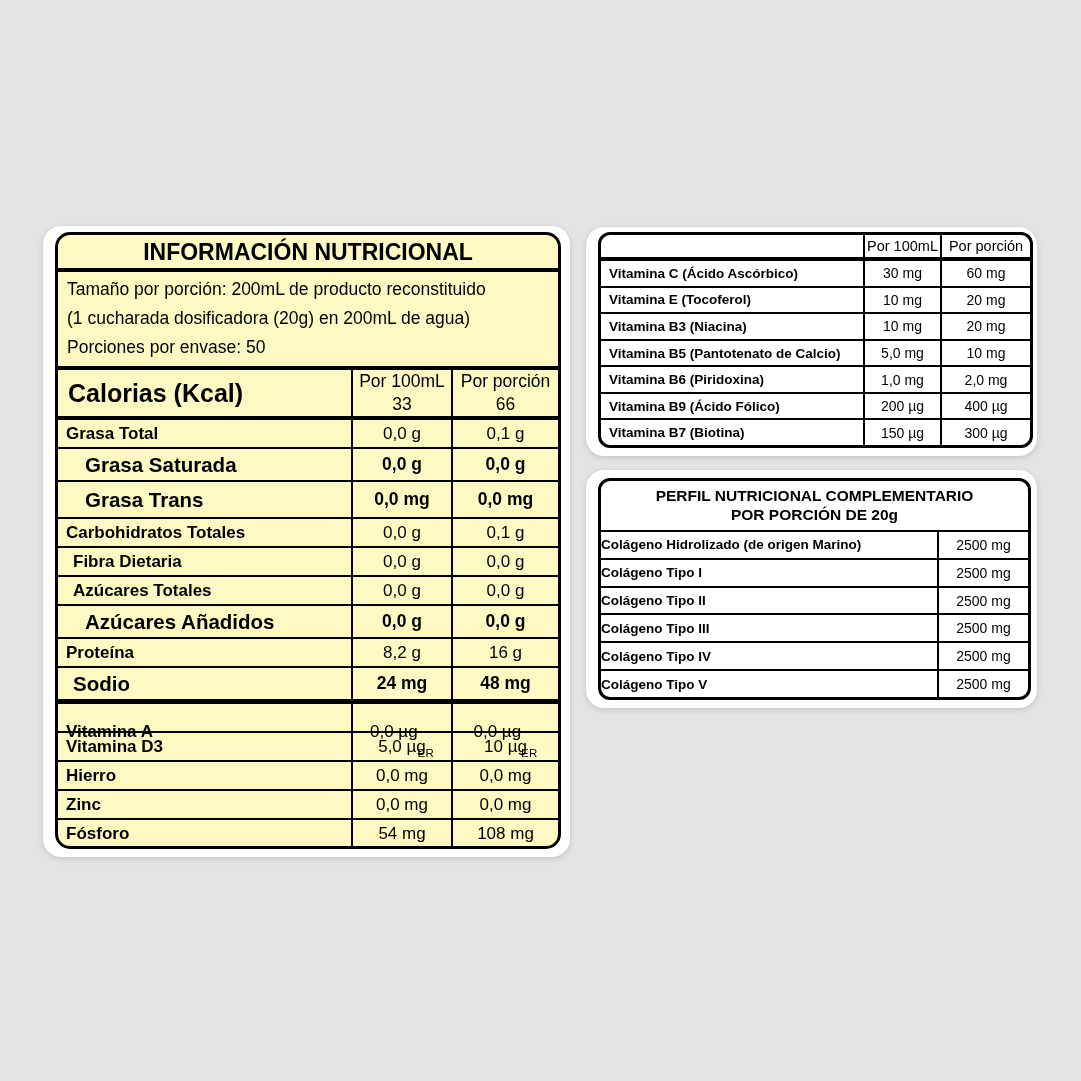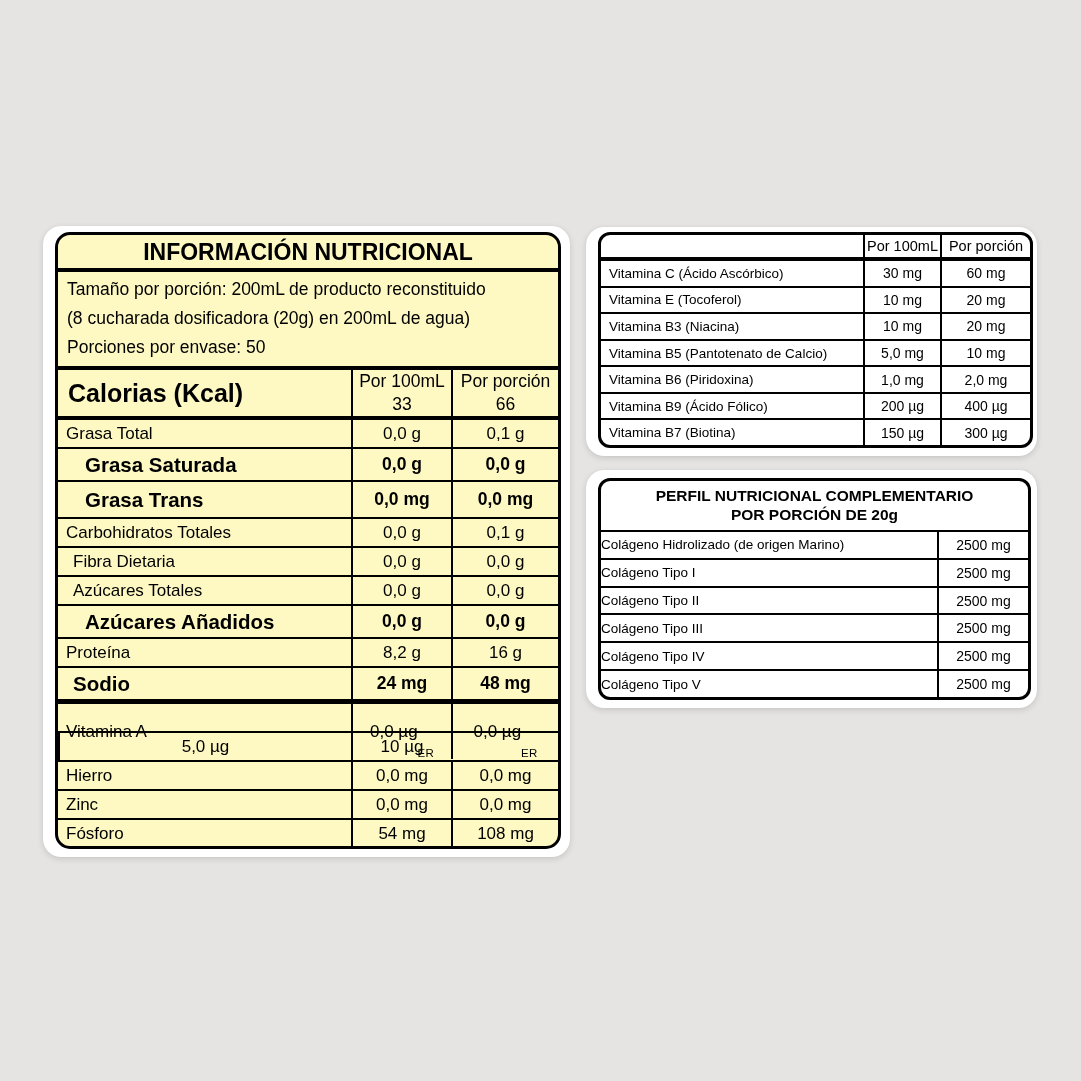--- a/index.html
+++ b/index.html
@@ -31,21 +31,21 @@
     text-align:center; font-weight:bold; font-size:23px;
     line-height:28px; padding:3px 0 2px;
     border-bottom:4px solid #000;
   }
   .nf-serving {
     font-size:17.5px; line-height:29px;
     padding:3px 8px 4px 9px;
     border-bottom:4px solid #000;
   }
   .nf-grid { display:grid; grid-template-columns:1fr 100px 107px; }
-  .cell-label { display:flex; align-items:center; }
+  .cell-label { display:flex; align-items:center;font-weight:bold; }
   .cell-val {
     border-left:2px solid #000;
     display:flex; align-items:center; justify-content:center;
     text-align:center; white-space:nowrap;
   }
   .nf-calories { height:51px; border-bottom:4px solid #000; }
   .nf-cal-label { font-size:25px; font-weight:bold; padding-left:10px; }
   .nf-cal-col { flex-direction:column; font-size:17.5px; line-height:23px; }
   .nutrient-row { border-bottom:2px solid #000; }
   .nutrient-row.s-normal { height:27px; font-size:17px; }
@@ -97,21 +97,21 @@
 </head>
 <body>
 
 <div class="page" style="background: rgb(229, 228, 226);">
 
   <div class="card" id="left-card">
     <div class="nf-table">
       <div class="nf-title">INFORMACIÓN NUTRICIONAL</div>
       <div class="nf-serving">
         <div>Tamaño por porción: 200mL de producto reconstituido</div>
-        <div>(8 cucharada dosificadora (20g) en 200mL de agua)</div>
+        <div>(1 cucharada dosificadora (20g) en 200mL de agua)</div>
         <div>Porciones por envase: 50</div>
       </div>
       <div class="nf-grid nf-calories">
         <div class="cell-label nf-cal-label">Calorias (Kcal)</div>
         <div class="cell-val nf-cal-col">
           <div>Por 100mL</div>
           <div>33</div>
         </div>
         <div class="cell-val nf-cal-col">
           <div>Por porción</div>
@@ -171,20 +171,21 @@
             <div class="cell-val">
               <span>0,0 µg</span>
               <span class="sup">ER</span>
             </div>
             <div class="cell-val">
               <span>0,0 µg</span>
               <span class="sup">ER</span>
             </div>
           </div>
           <div class="nf-grid micro-row ind-0">
+            <div class="cell-label">Vitamina D3</div>
             <div class="cell-val">
               <span>5,0 µg</span>
             </div>
             <div class="cell-val">
               <span>10 µg</span>
             </div>
           </div>
           <div class="nf-grid micro-row ind-0">
             <div class="cell-label">Hierro</div>
             <div class="cell-val">

